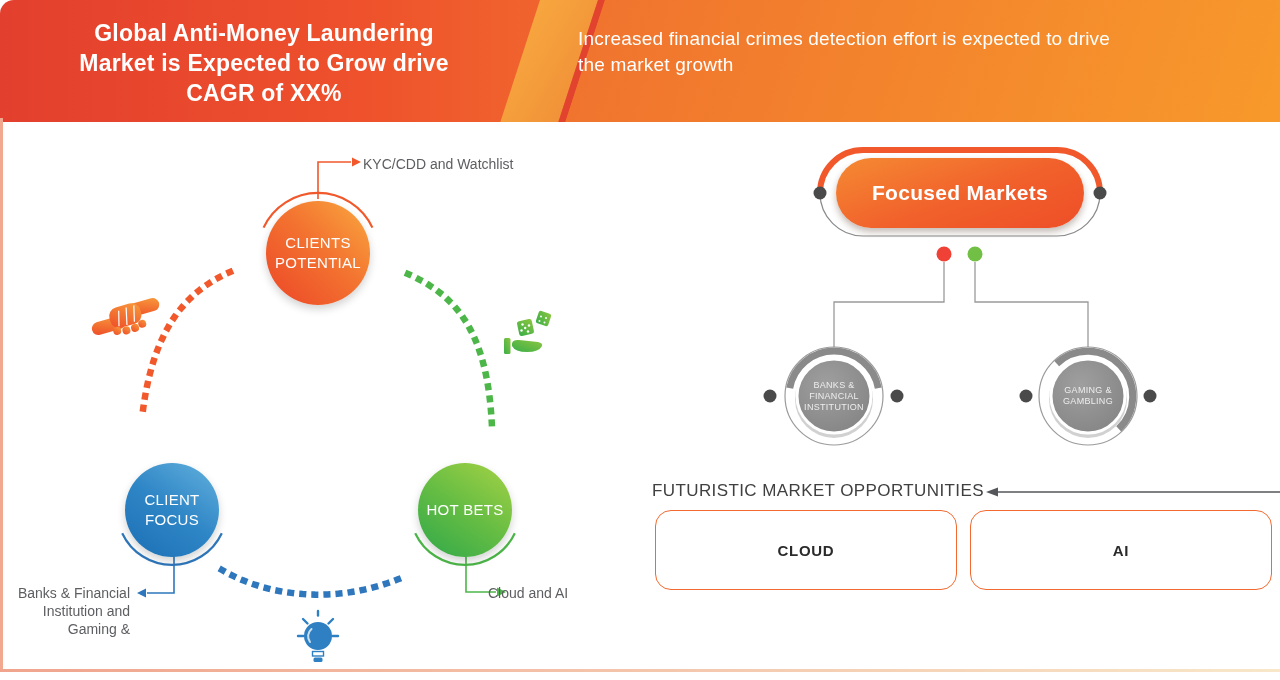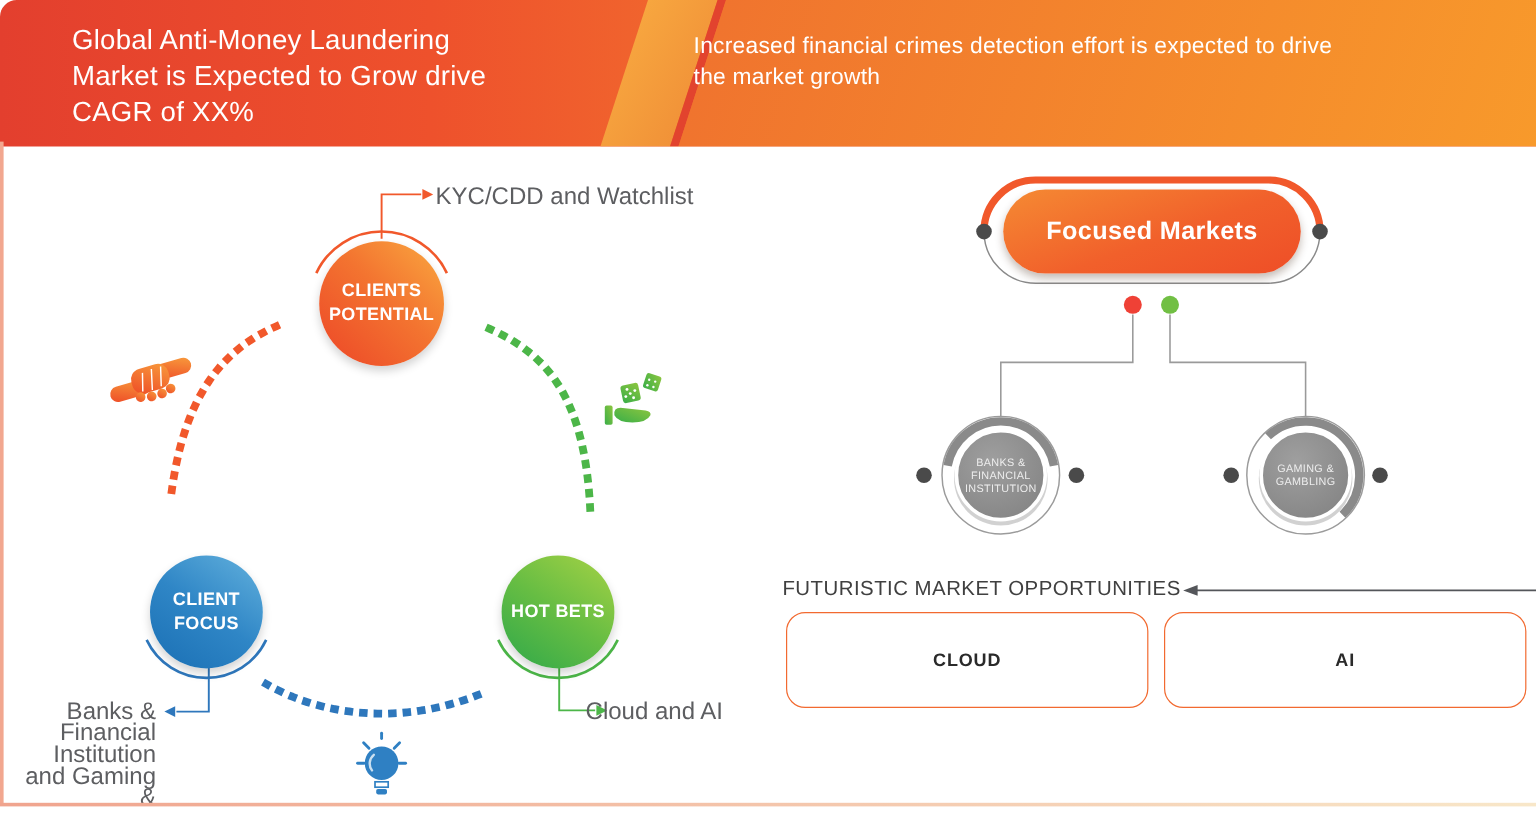--- a/index.html
+++ b/index.html
@@ -10,38 +10,38 @@
           border-top-left-radius:14px;
           background:linear-gradient(to right,#e33f2e 0%,#ee512c 28%,#f16a2e 47%,#f16a2e 100%);}
   .band-light{position:absolute;left:540px;top:0;width:58px;height:122px;
           transform:skewX(-18deg);transform-origin:0 0;
           background:linear-gradient(105deg,#f7a63f,#f19238);}
   .band-red{position:absolute;left:598px;top:0;width:7px;height:122px;
           transform:skewX(-18deg);transform-origin:0 0;background:#e2432e;}
   .banner-right{position:absolute;left:605px;top:0;width:740px;height:122px;
           transform:skewX(-18deg);transform-origin:0 0;
           background:linear-gradient(to right,#f0742e,#f89b2b);}
-  .banner-title{position:absolute;left:60px;top:18px;width:440px;color:#fff;
-          font-size:23px;line-height:30px;font-weight:400;letter-spacing:.2px;}
+  .banner-title{position:absolute;left:44px;top:18px;width:440px;color:#fff;
+          font-size:23px;line-height:30px;font-weight:700;letter-spacing:.2px;text-align:center;}
   .banner-sub{position:absolute;left:578px;top:26px;width:640px;color:#fff;
           font-size:19px;line-height:26px;font-weight:400;letter-spacing:.2px;}
   
   #art{position:absolute;left:0;top:0;z-index:1;pointer-events:none;}
   
   .node{position:absolute;border-radius:50%;display:flex;align-items:center;justify-content:center;
-        text-align:center;color:#fff;font-size:15px;line-height:20px;font-weight:700;
+        text-align:center;color:#fff;font-size:15px;line-height:20px;font-weight:400;
         letter-spacing:.3px;box-shadow:0 4px 8px rgba(0,0,0,.18);z-index:2;}
   .node-clients{left:266px;top:201px;width:104px;height:104px;
         background:linear-gradient(225deg,#f9a33e 5%,#f37430 45%,#ed4a28 95%);}
   .node-focus{left:125px;top:463px;width:94px;height:94px;
         background:linear-gradient(215deg,#63b1dd 0%,#2f86c6 50%,#1a6fb4 100%);}
   .node-bets{left:418px;top:463px;width:94px;height:94px;
         background:linear-gradient(215deg,#a6d245 0%,#66bd43 50%,#2fa84a 100%);}
   .node span{display:block;width:88%;}
-  .callout{position:absolute;color:#5d5e61;font-size:20px;line-height:18px;z-index:2;}
+  .callout{position:absolute;color:#5d5e61;font-size:14px;line-height:18px;z-index:2;}
   .callout-kyc{left:363px;top:155px;}
   .callout-banks{left:6px;top:584px;width:124px;text-align:right;}
   .callout-cloud{left:488px;top:584px;}
   
   .pill{position:absolute;left:836px;top:158px;width:248px;height:70px;border-radius:35px;
         display:flex;align-items:center;justify-content:center;color:#fff;font-size:21px;
         font-weight:700;letter-spacing:.3px;z-index:2;
         background:linear-gradient(160deg,#f58a33 0%,#f1602b 55%,#ee4e27 100%);
         box-shadow:0 4px 7px rgba(60,30,10,.30);}
   .gray-label{position:absolute;width:80px;height:50px;display:flex;align-items:center;

